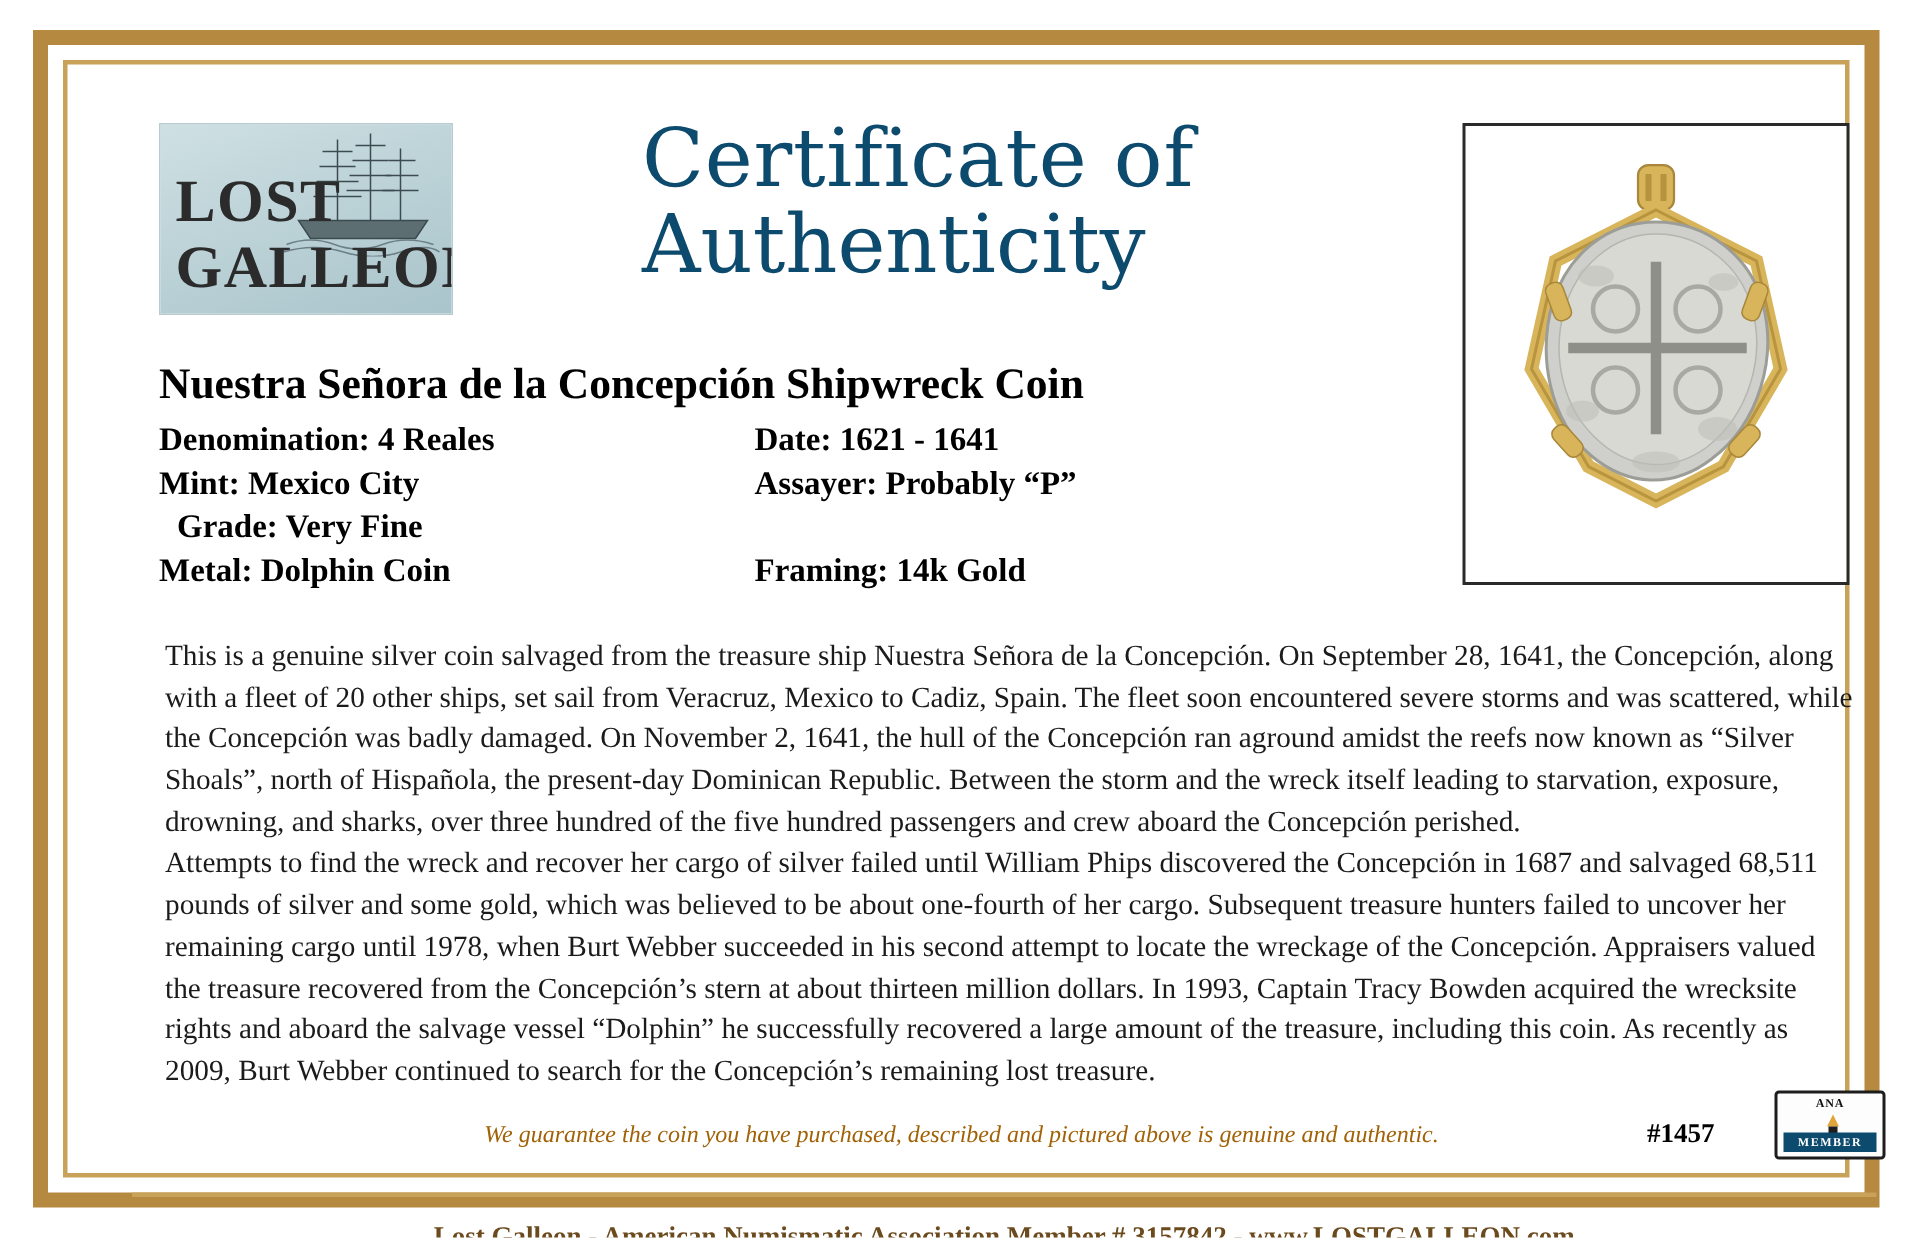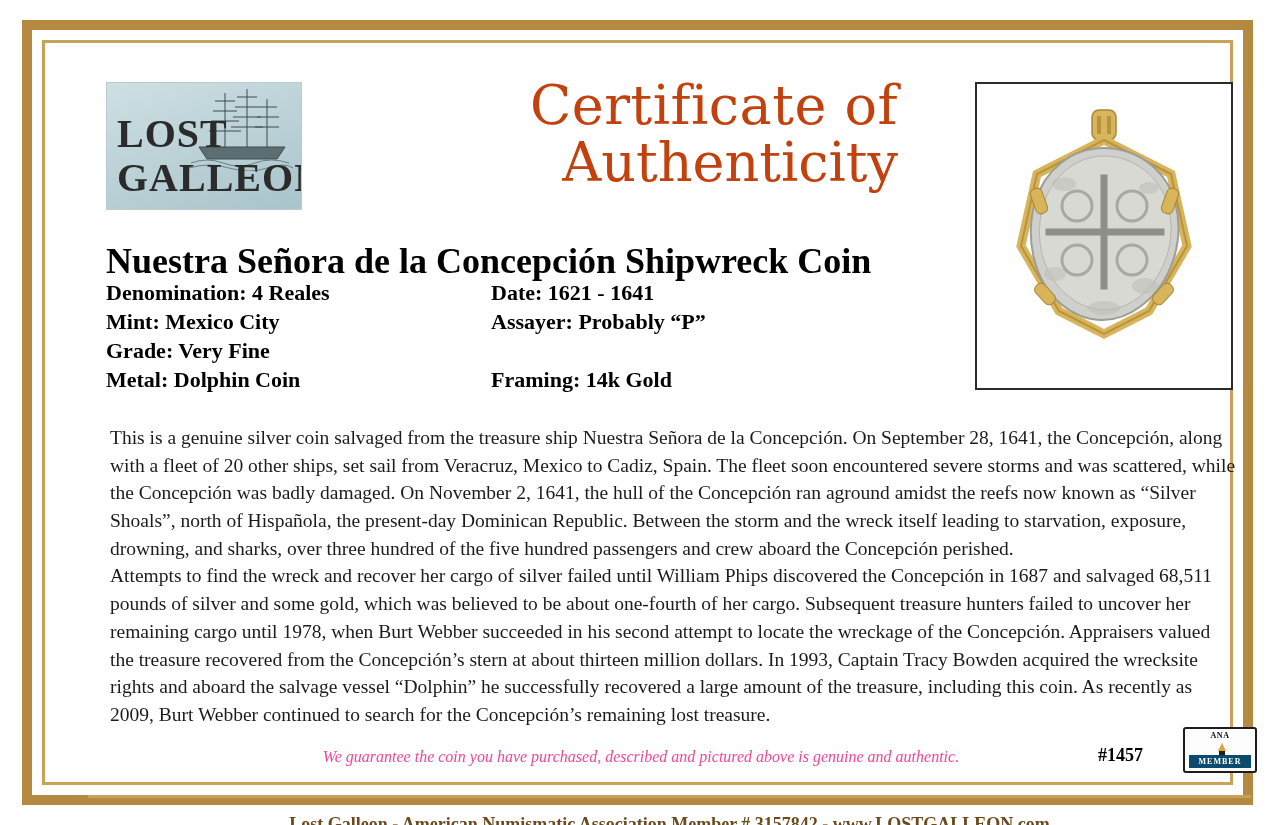--- a/index.html
+++ b/index.html
@@ -89,23 +89,23 @@
   .logo-galleon {
     font-size: 40px;
     display: block;
     margin-top: 6px;
   }
   .cert-title {
     position: absolute;
     left: 350px;
     top: 6px;
     width: 470px;
-    text-align: right;
+    text-align: left;
     font-family: "DejaVu Serif", serif;
-    color: #c2410c;
+    color: #0c4a6e;
     line-height: 1.02;
   }
   .cert-title .l1 {
     display: block;
     font-size: 54px;
     letter-spacing: 0.5px;
   }
   .cert-title .l2 {
     display: block;
     font-size: 54px;
@@ -127,42 +127,42 @@
     left: 50%;
     top: 50%;
     transform: translate(-50%, -50%);
   }
 
   
   .doc-title {
     position: absolute;
     left: 28px;
     top: 168px;
-    font-size: 36px;
+    font-size: 29px;
     font-weight: bold;
     color: #000;
     font-family: "Liberation Serif", serif;
   }
   .specs {
     position: absolute;
     left: 28px;
     top: 208px;
     width: 810px;
   }
   .spec-row {
     display: flex;
     margin-bottom: 3px;
   }
   .spec-col {
     font-size: 22px;
     font-weight: bold;
     color: #000;
   }
   .spec-col.left { width: 385px; }
-  .spec-col.right { width: 400px; }
+  .spec-col.right { width: 400px; margin-left: 12px; }
 
   
   .body-text {
     position: absolute;
     left: 28px;
     top: 352px;
     width: 1130px;
     font-size: 19.5px;
     line-height: 1.42;
     color: #1b1b1b;
@@ -174,21 +174,21 @@
   }
 
   .guarantee {
     position: absolute;
     left: 28px;
     top: 676px;
     width: 1070px;
     text-align: center;
     font-style: italic;
     font-size: 16px;
-    color: #ec4899;
+    color: #a16207;
   }
   .serial {
     position: absolute;
     right: 118px;
     top: 673px;
     font-size: 18px;
     font-weight: bold;
     color: #000;
   }
   .ana-badge {

